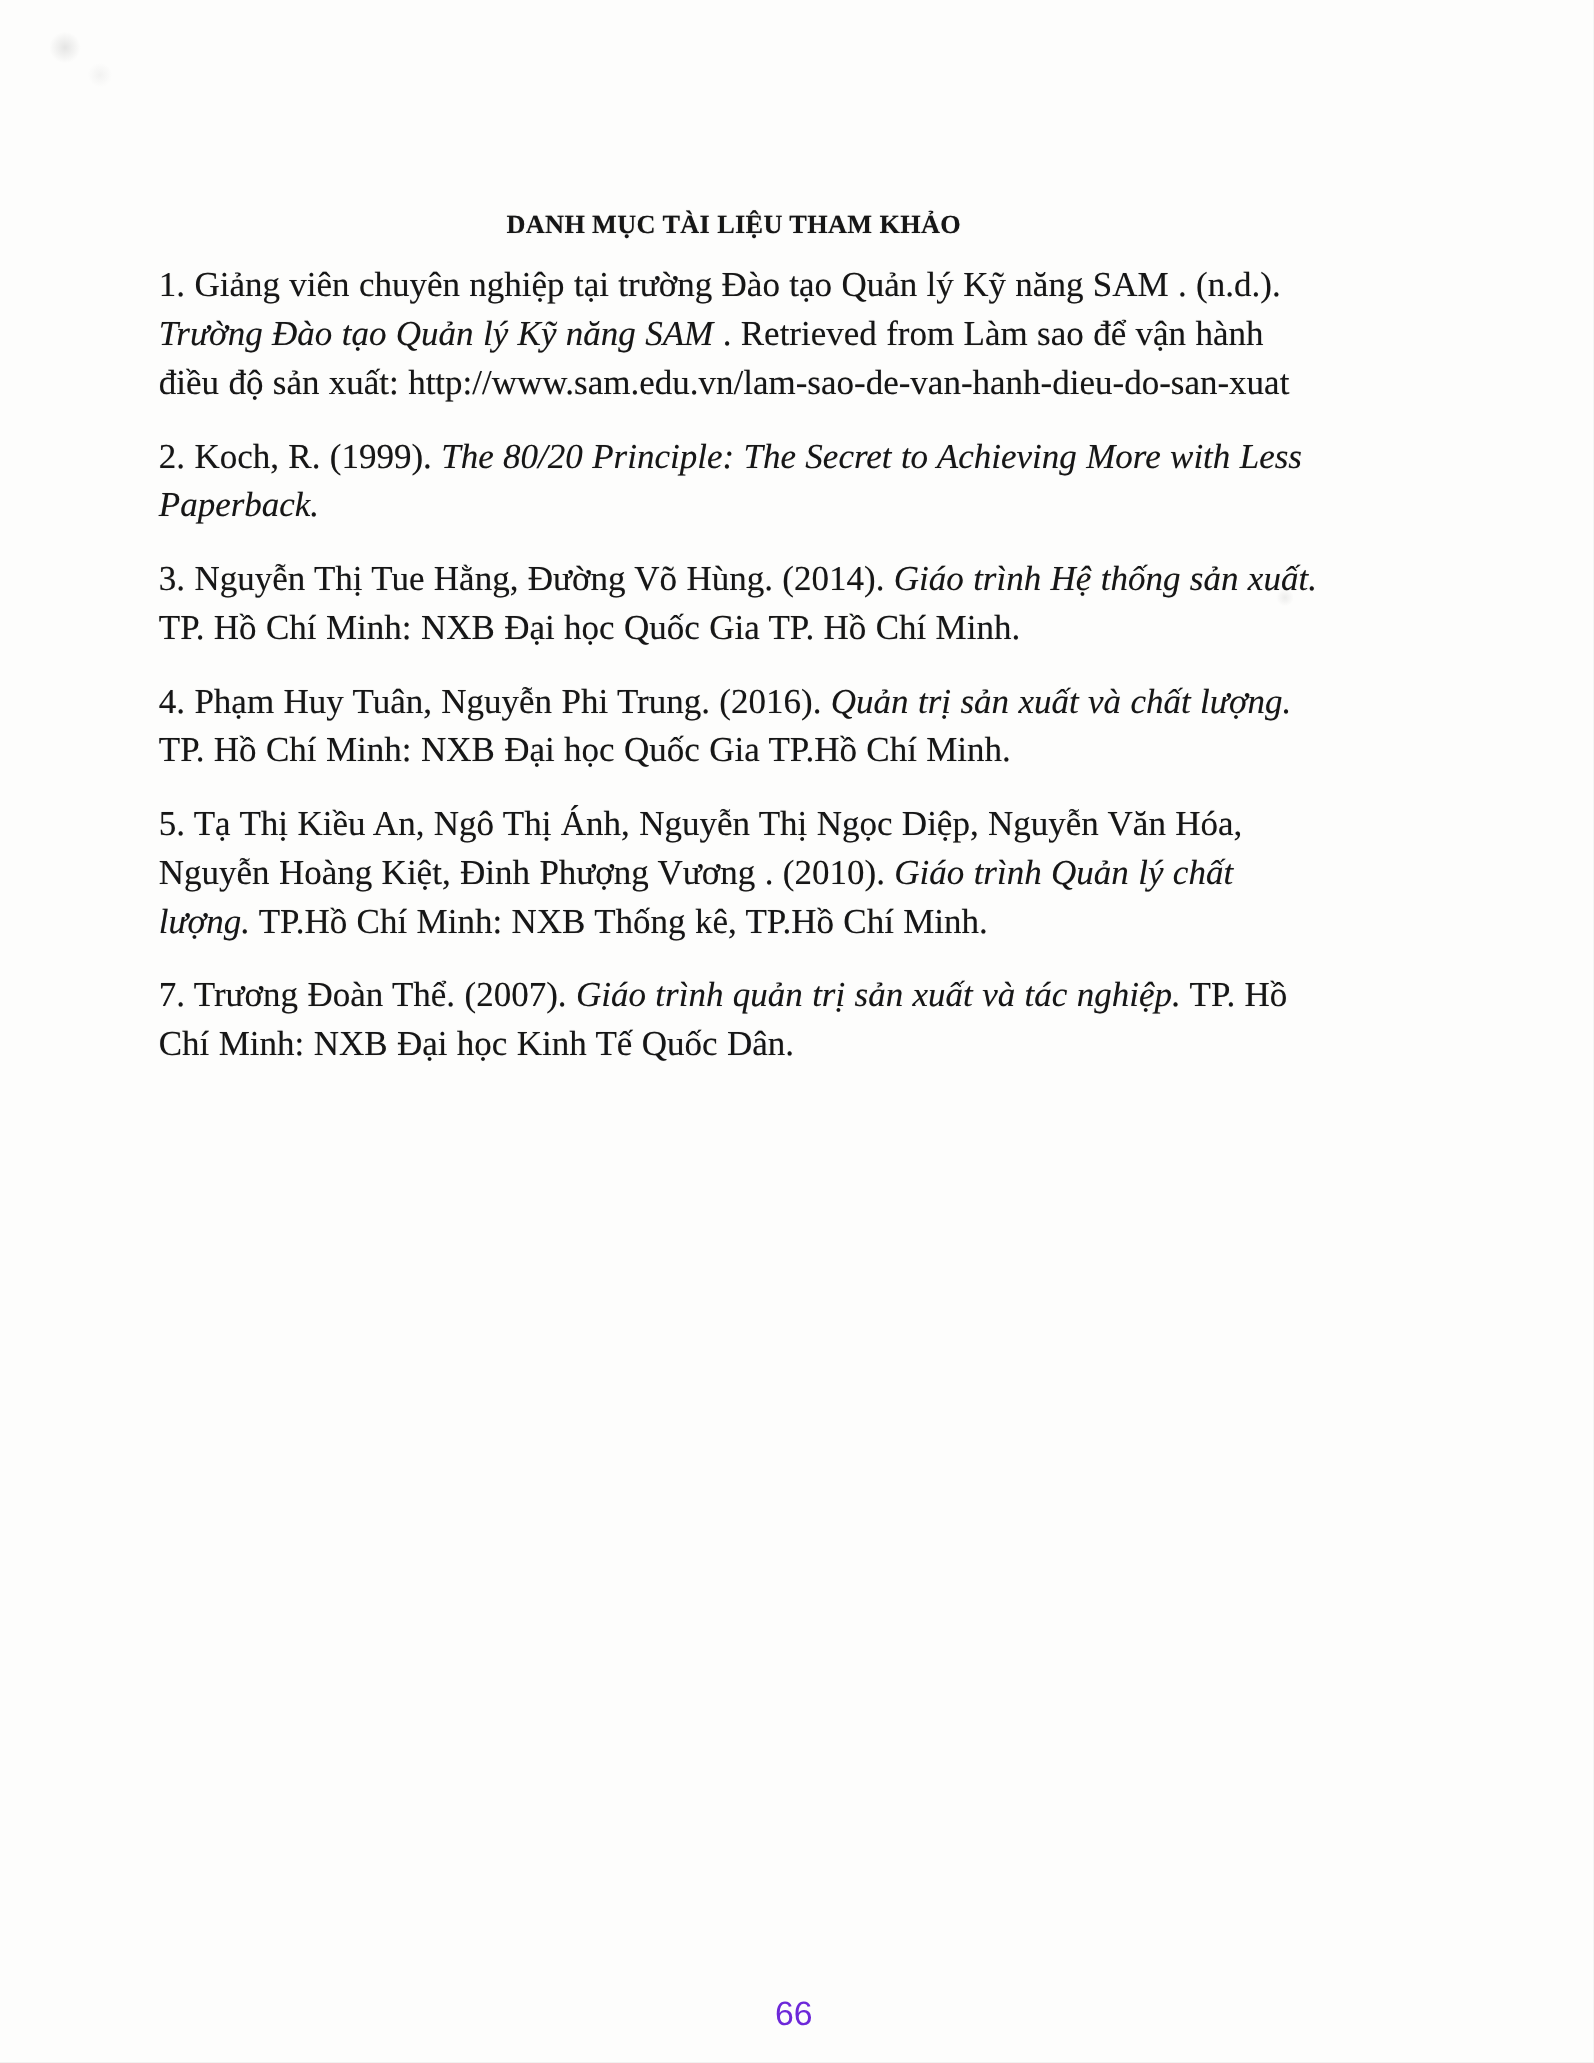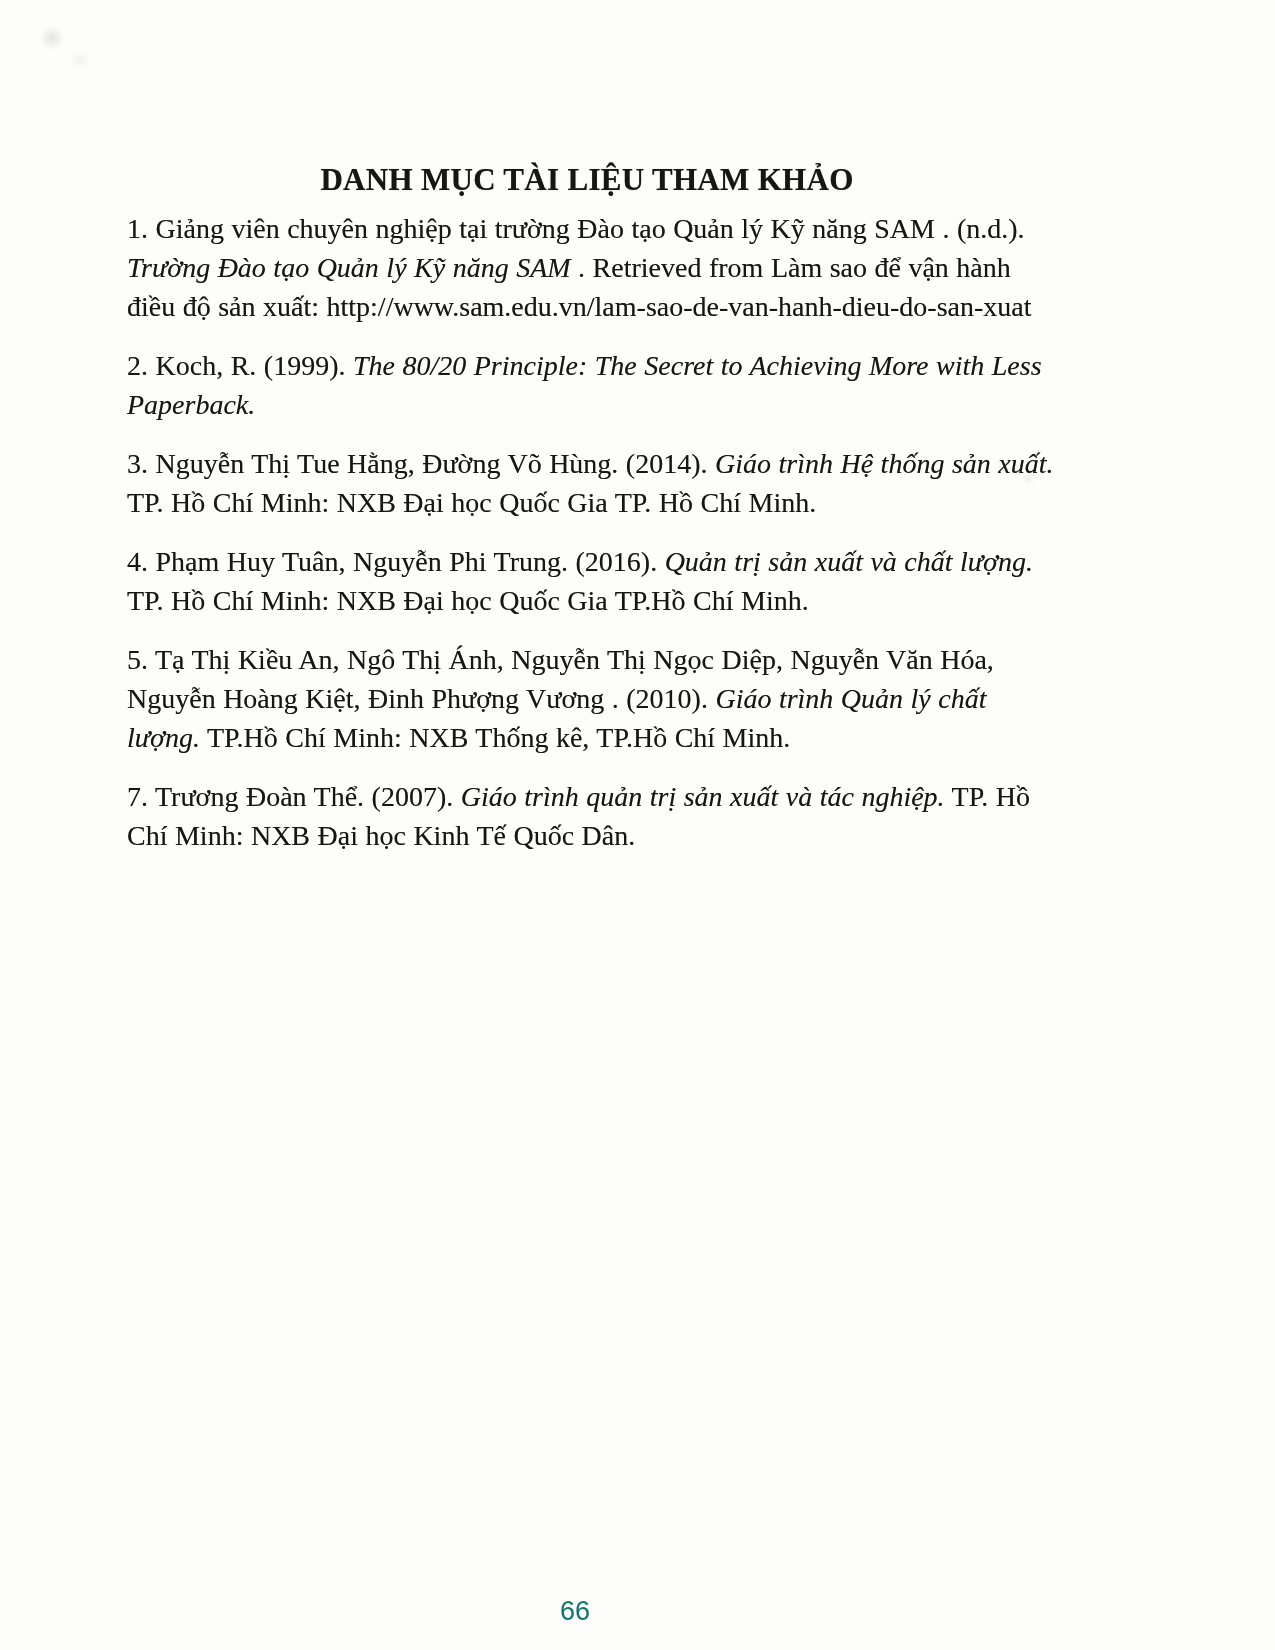--- a/index.html
+++ b/index.html
@@ -29,21 +29,21 @@
     pointer-events: none;
   }
   .content {
     position: absolute;
     left: 112px;
     top: 160px;
     width: 950px;
   }
   .doc-title {
     margin: 0 0 10px 0;
-    font-size: 31px;
+    font-size: 21px;
     line-height: 39px;
     font-weight: bold;
     text-align: center;
     letter-spacing: 0.3px;
     text-shadow: 0 0 0.7px rgba(0,0,0,0.5);
   }
   .ref {
     margin: 0 0 20px 15px;
     font-size: 28px;
     line-height: 39px;
@@ -52,24 +52,24 @@
     word-spacing: 0.5px;
   }
   .ref i {
     font-style: italic;
   }
   .page-number {
     position: absolute;
     left: 560px;
     top: 1596px;
     width: 90px;
-    text-align: left;
+    text-align: right;
     font-family: "Liberation Sans", sans-serif;
     font-size: 27px;
-    color: #0f766e;
+    color: #6d28d9;
   }
 </style>
 </head>
 <body>
 
 <div class="page">
   <div class="content">
     <h1 class="doc-title">DANH MỤC TÀI LIỆU THAM KHẢO</h1>
     <div id="reference-list">
         <p class="ref"><span>1. Giảng viên chuyên nghiệp tại trường Đào tạo Quản lý Kỹ năng SAM . (n.d.). </span><i>Trường Đào tạo Quản lý Kỹ năng SAM </i><span>. Retrieved from Làm sao để vận hành điều độ sản xuất: http://www.sam.edu.vn/lam-sao-de-van-hanh-dieu-do-san-xuat</span></p>

